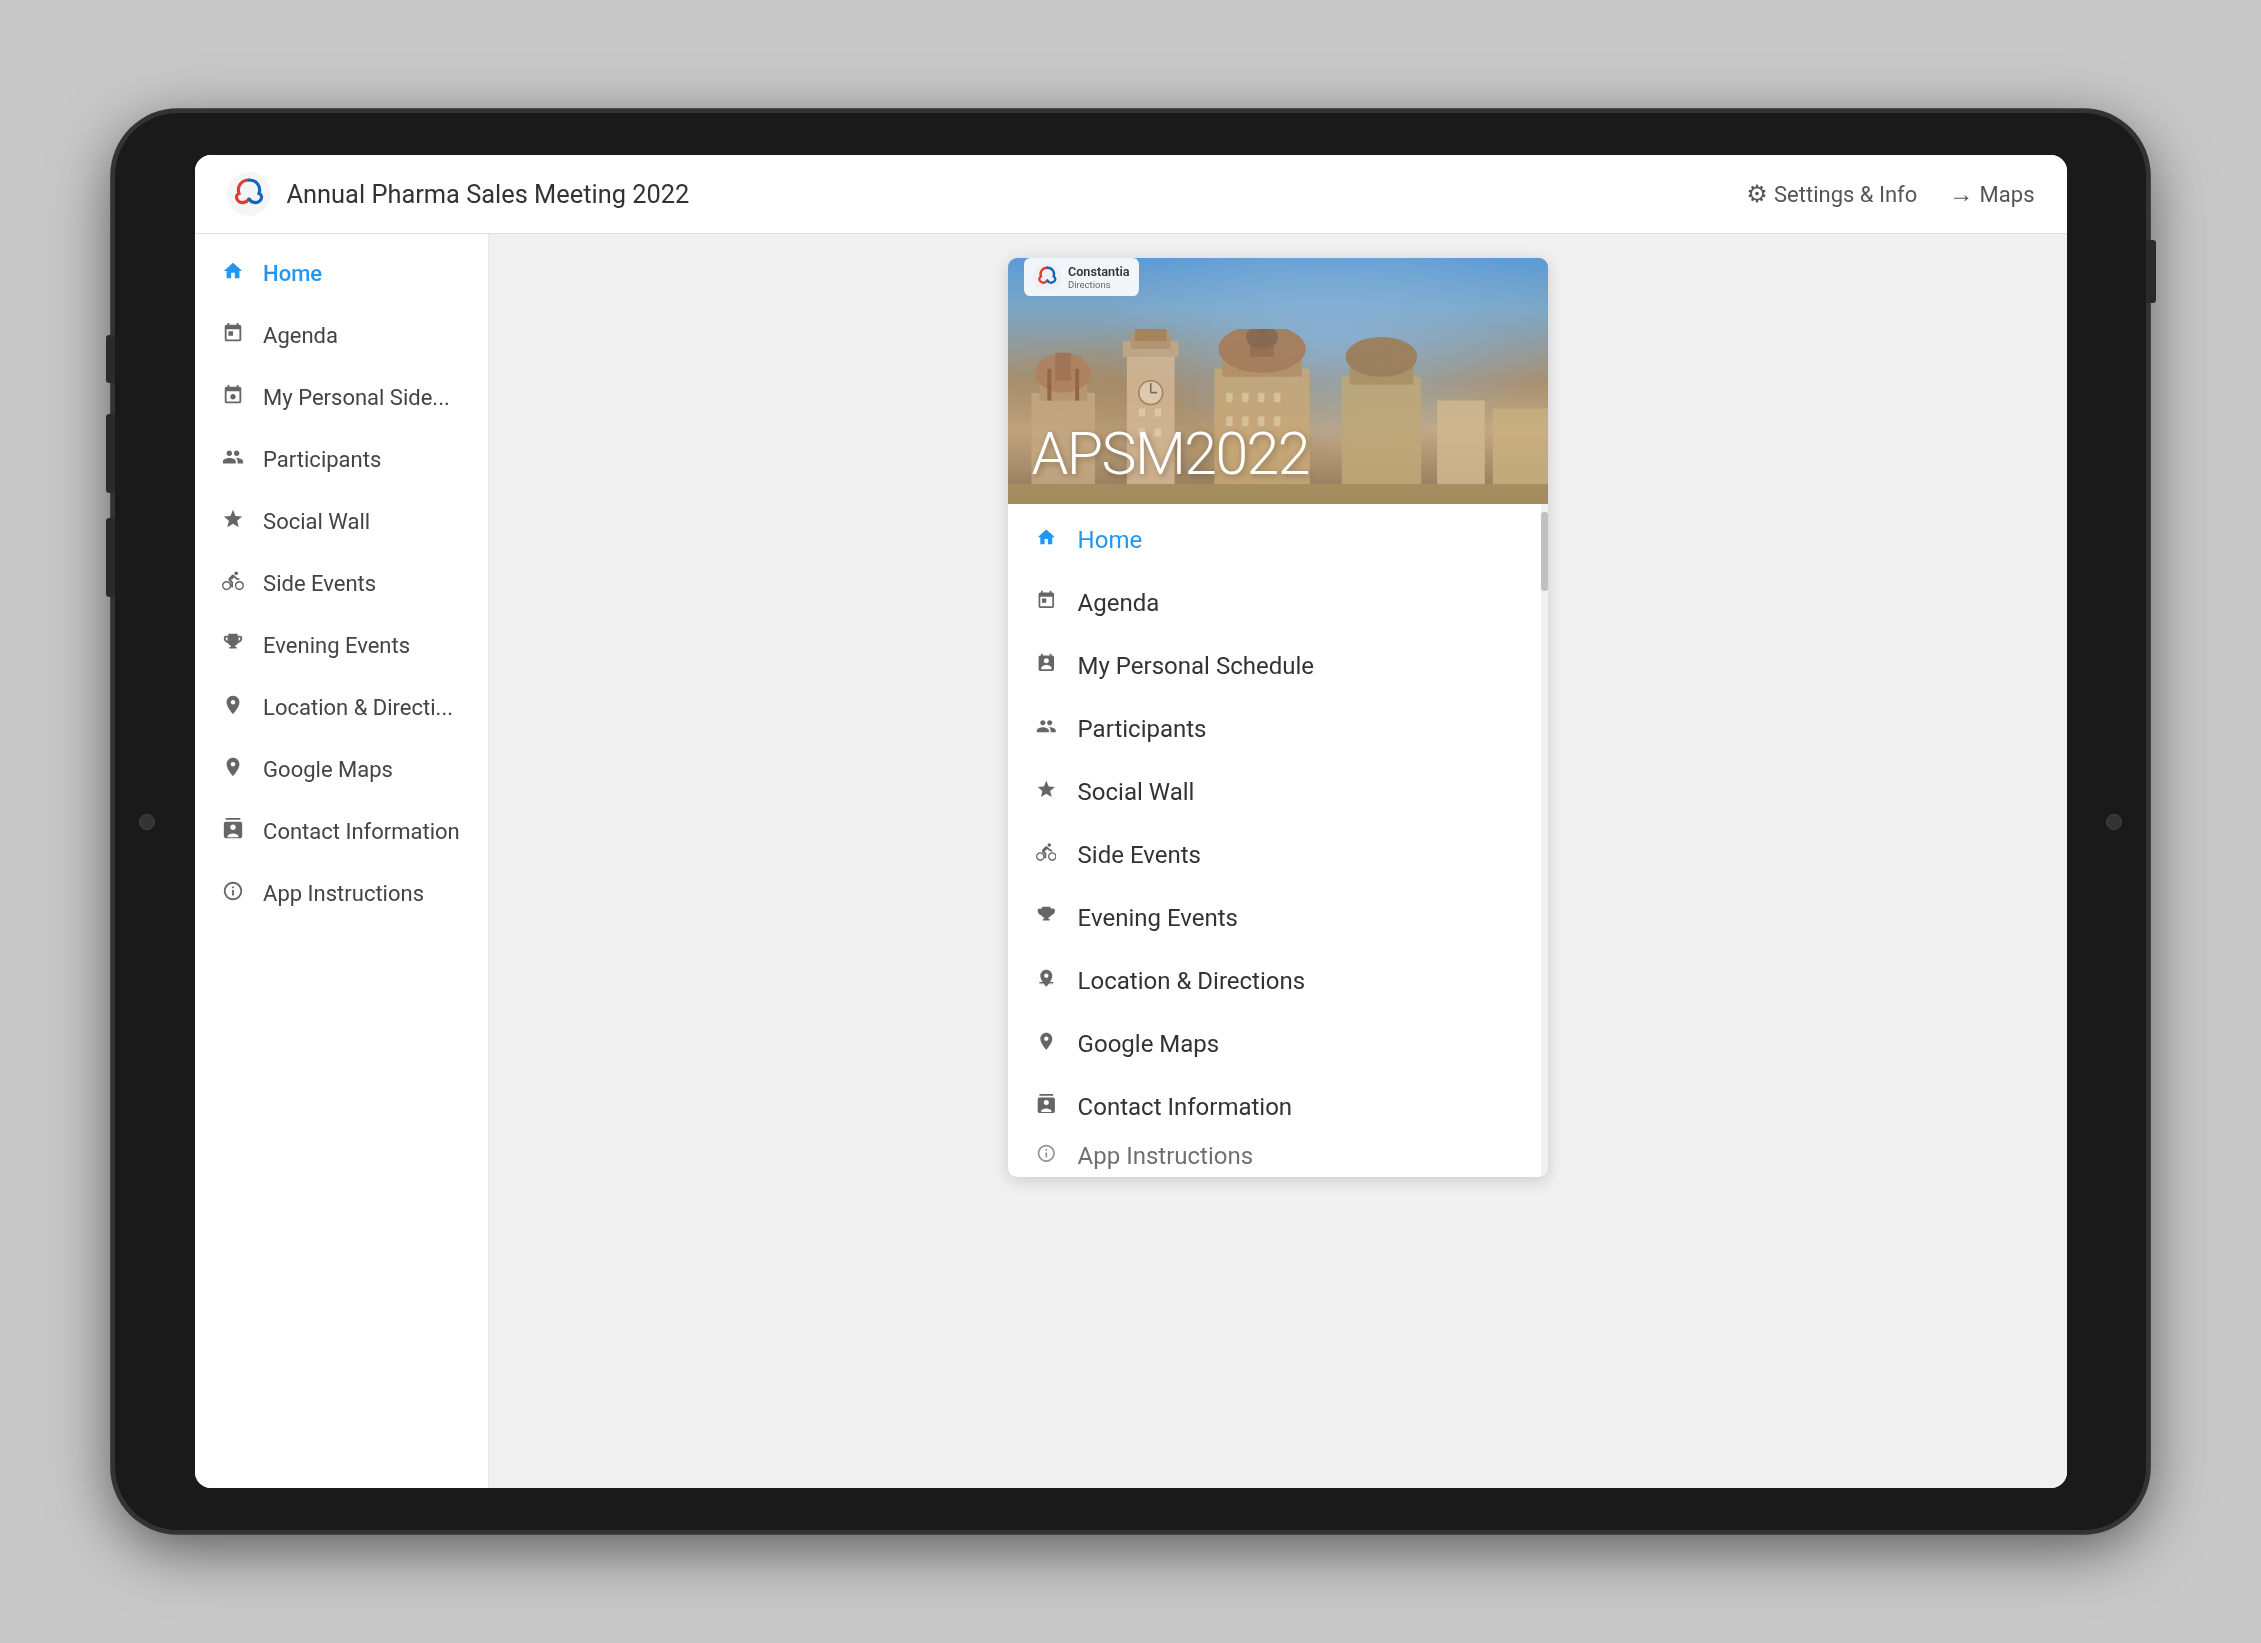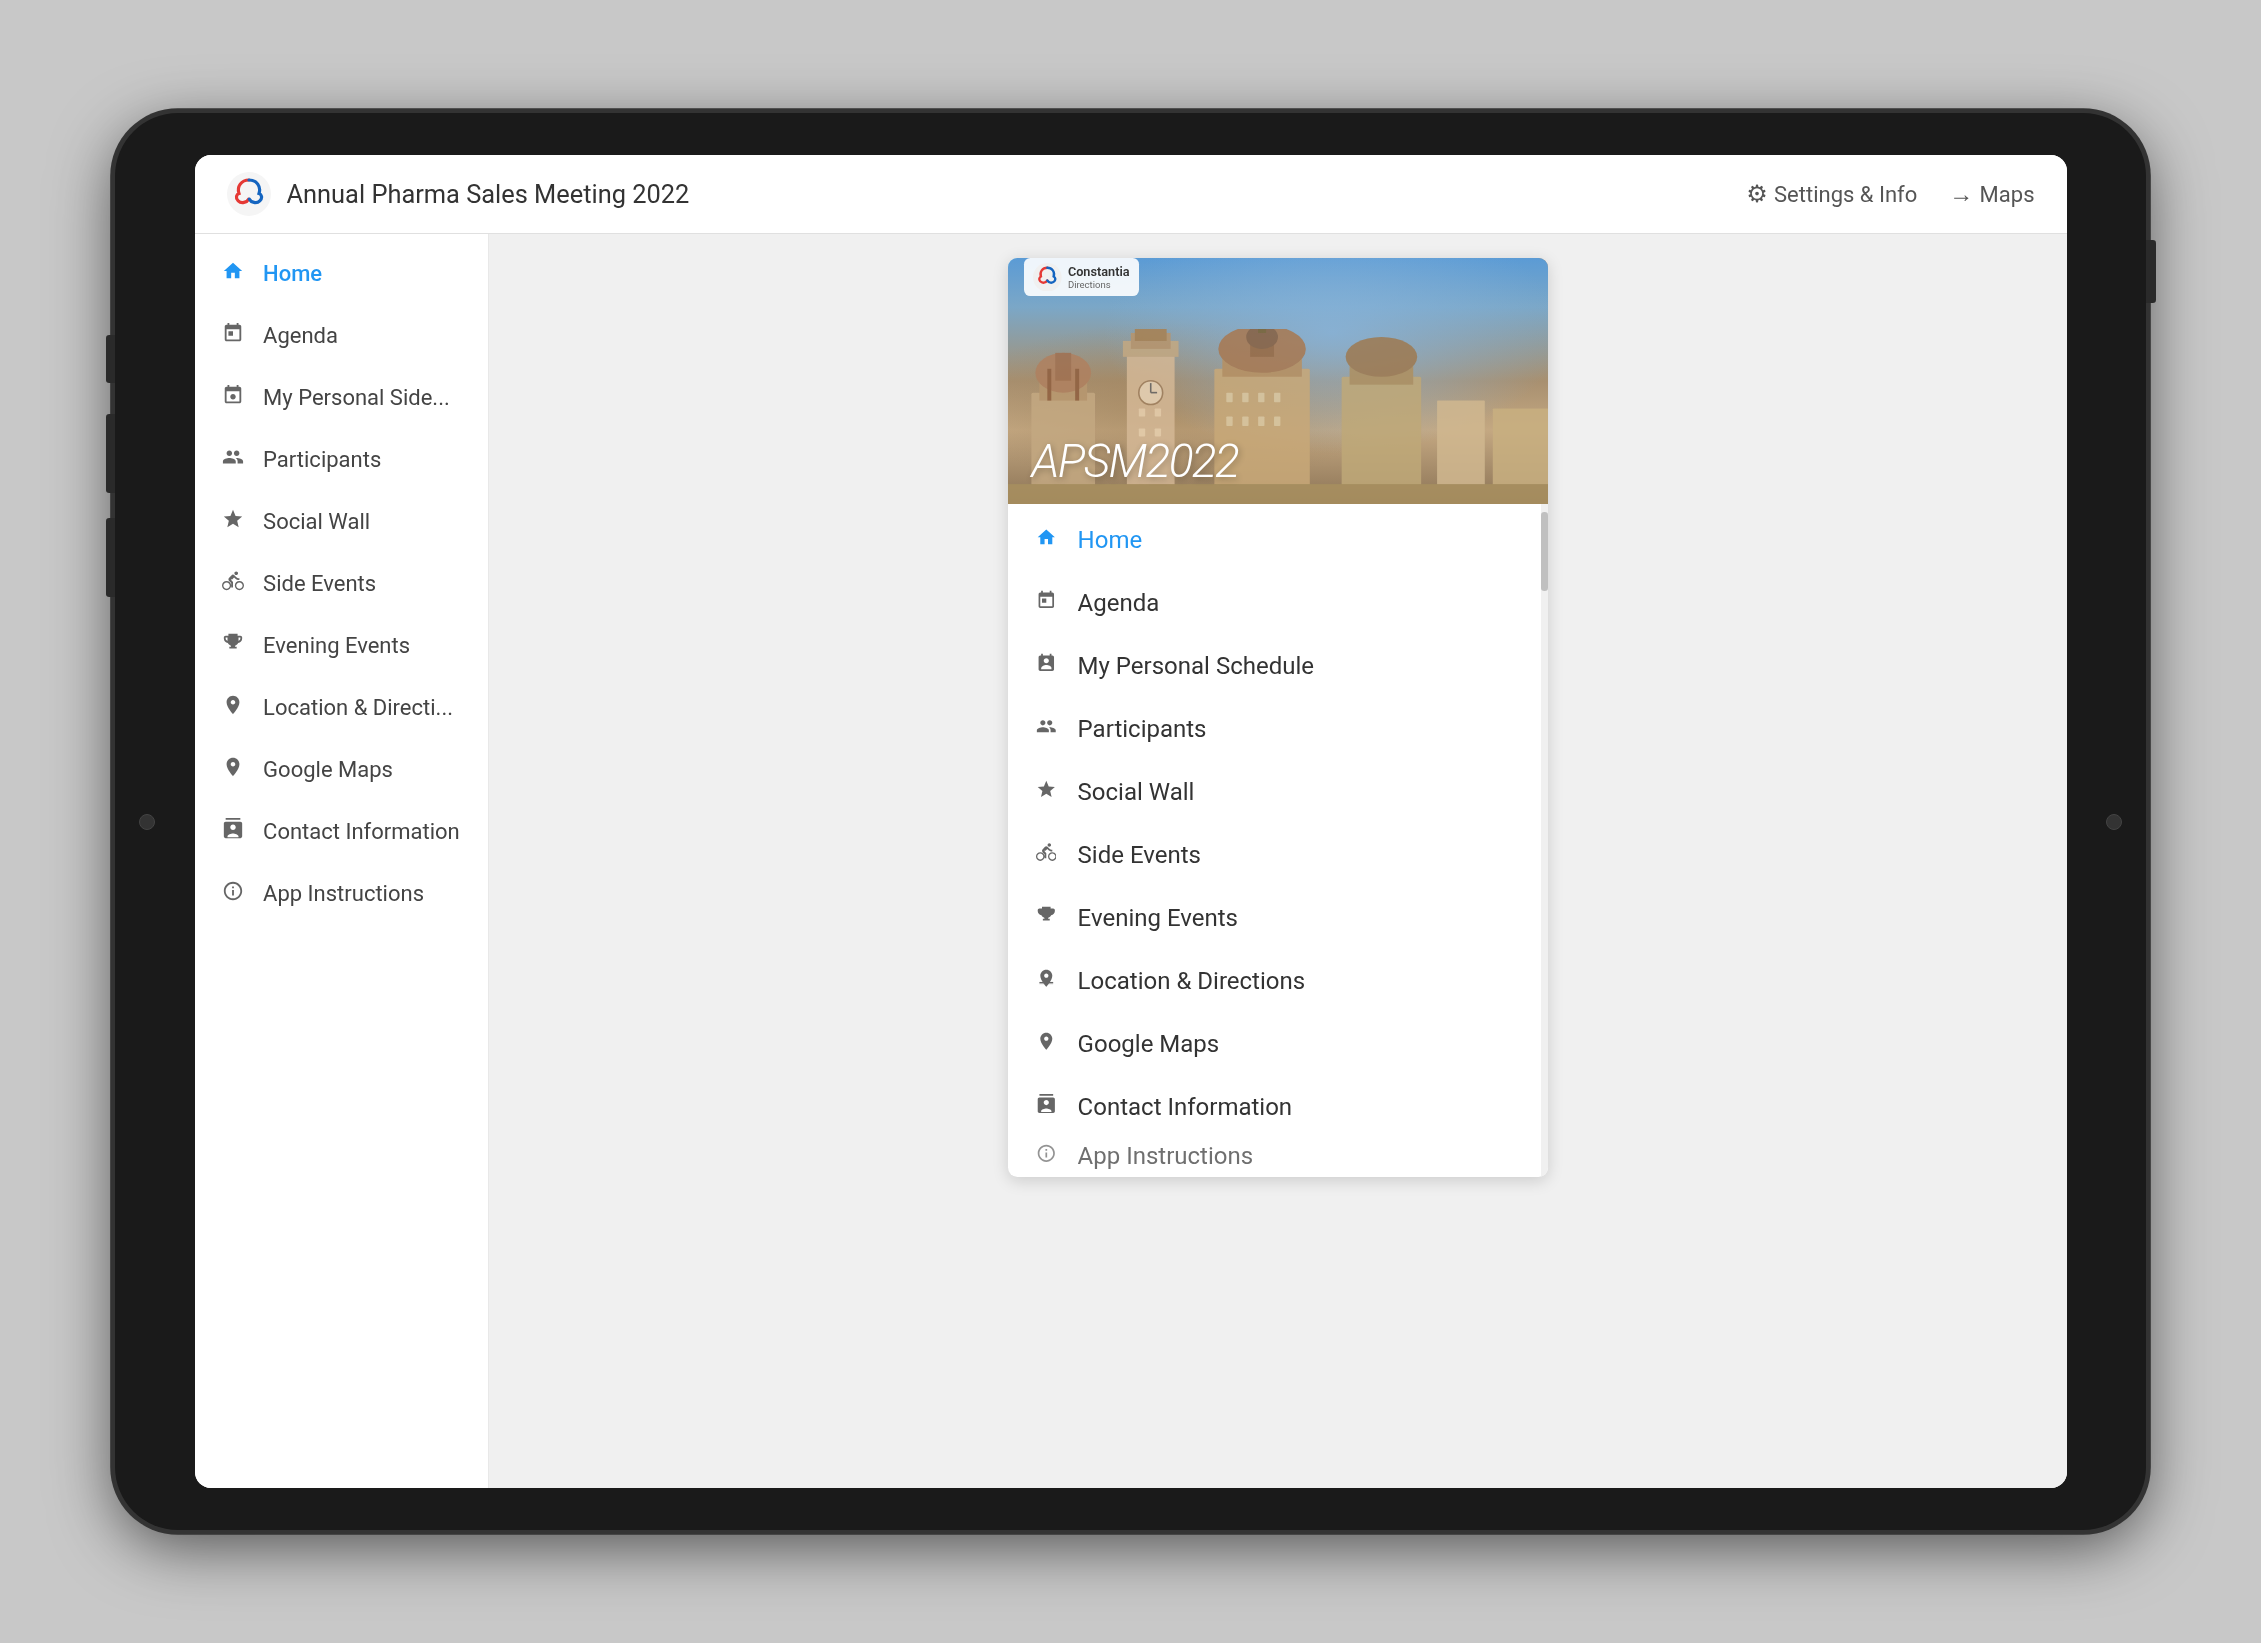--- a/index.html
+++ b/index.html
@@ -183,26 +183,25 @@
 
     .hero-logo-icon {
       width: 28.6px;
       height: 28.6px;
     }
 
     .hero-title {
       position: absolute;
       bottom: 16px;
       left: 24px;
-      font-size: 46px;
+      font-size: 59px;
       font-weight: 800;
       color: #fff;
       text-shadow: 1.6px 1.6px 6.3px rgba(0,0,0,0.3);
       letter-spacing: -1.6px;
-      font-style: italic;
     }
 
     .hero-title span {
       font-weight: 300;
     }
 
     .dropdown-menu {
       padding: 4px 0;
     }
 

